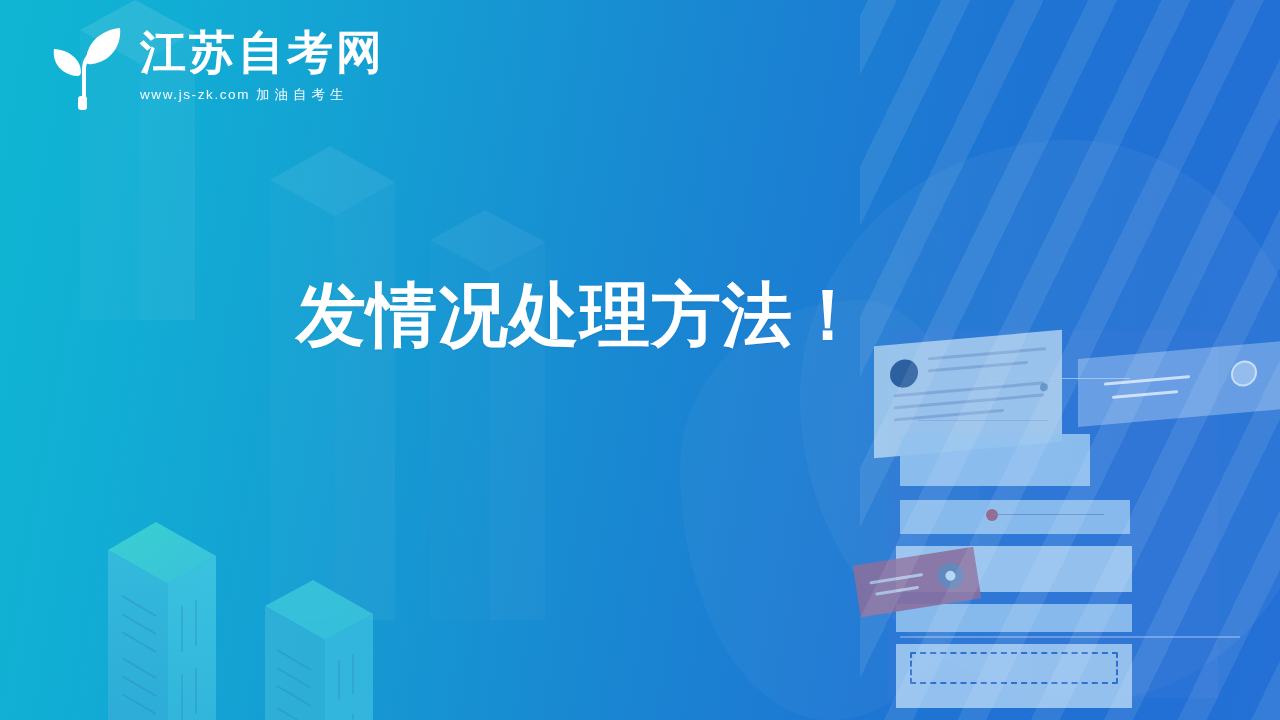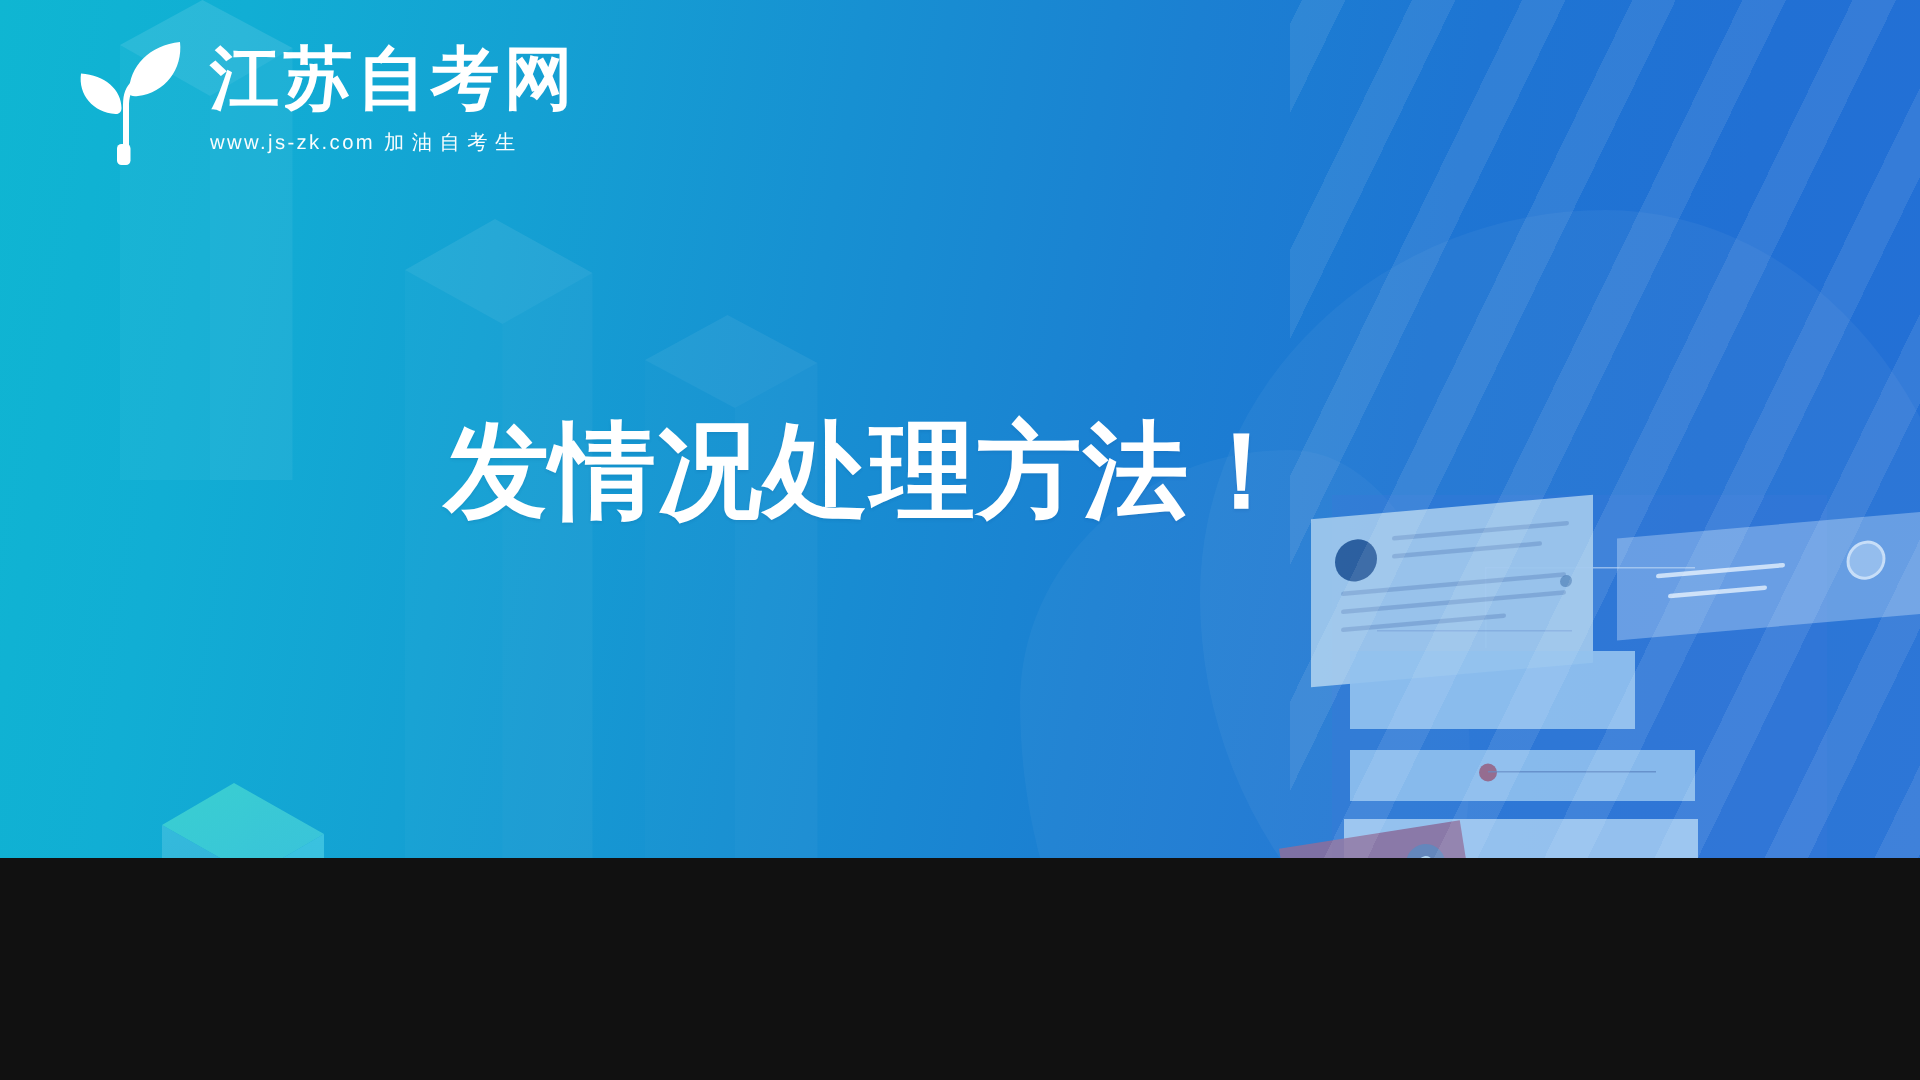--- a/index.html
+++ b/index.html
@@ -5,21 +5,21 @@
   html, body {
     margin: 0;
     padding: 0;
     background: #111;
   }
   * { box-sizing: border-box; }
 
   .banner {
     position: relative;
     width: 1280px;
-    height: 572px;
+    height: 720px;
     overflow: hidden;
     font-family: "Liberation Sans", "DejaVu Sans", sans-serif;
     background: linear-gradient(100deg,
                 #0fb6d2 0%,
                 #11aed4 12%,
                 #14a1d3 26%,
                 #1790d2 42%,
                 #1b80d2 58%,
                 #1e75d3 72%,
                 #2170d4 86%,

